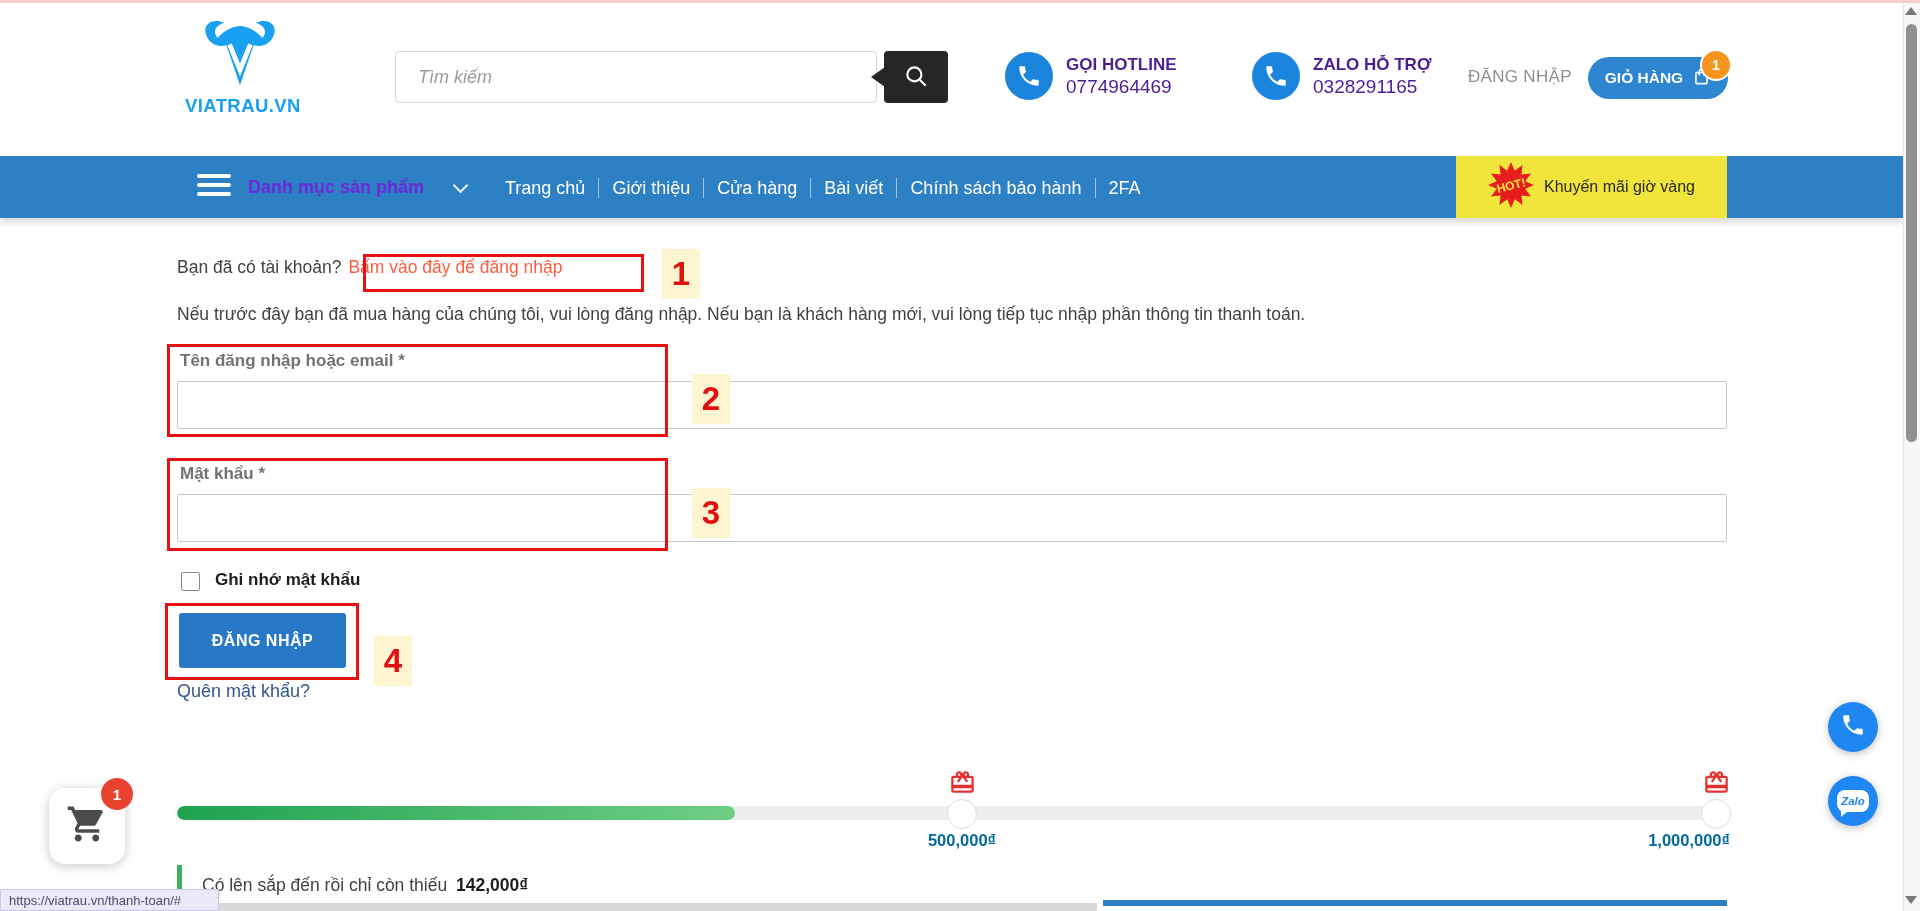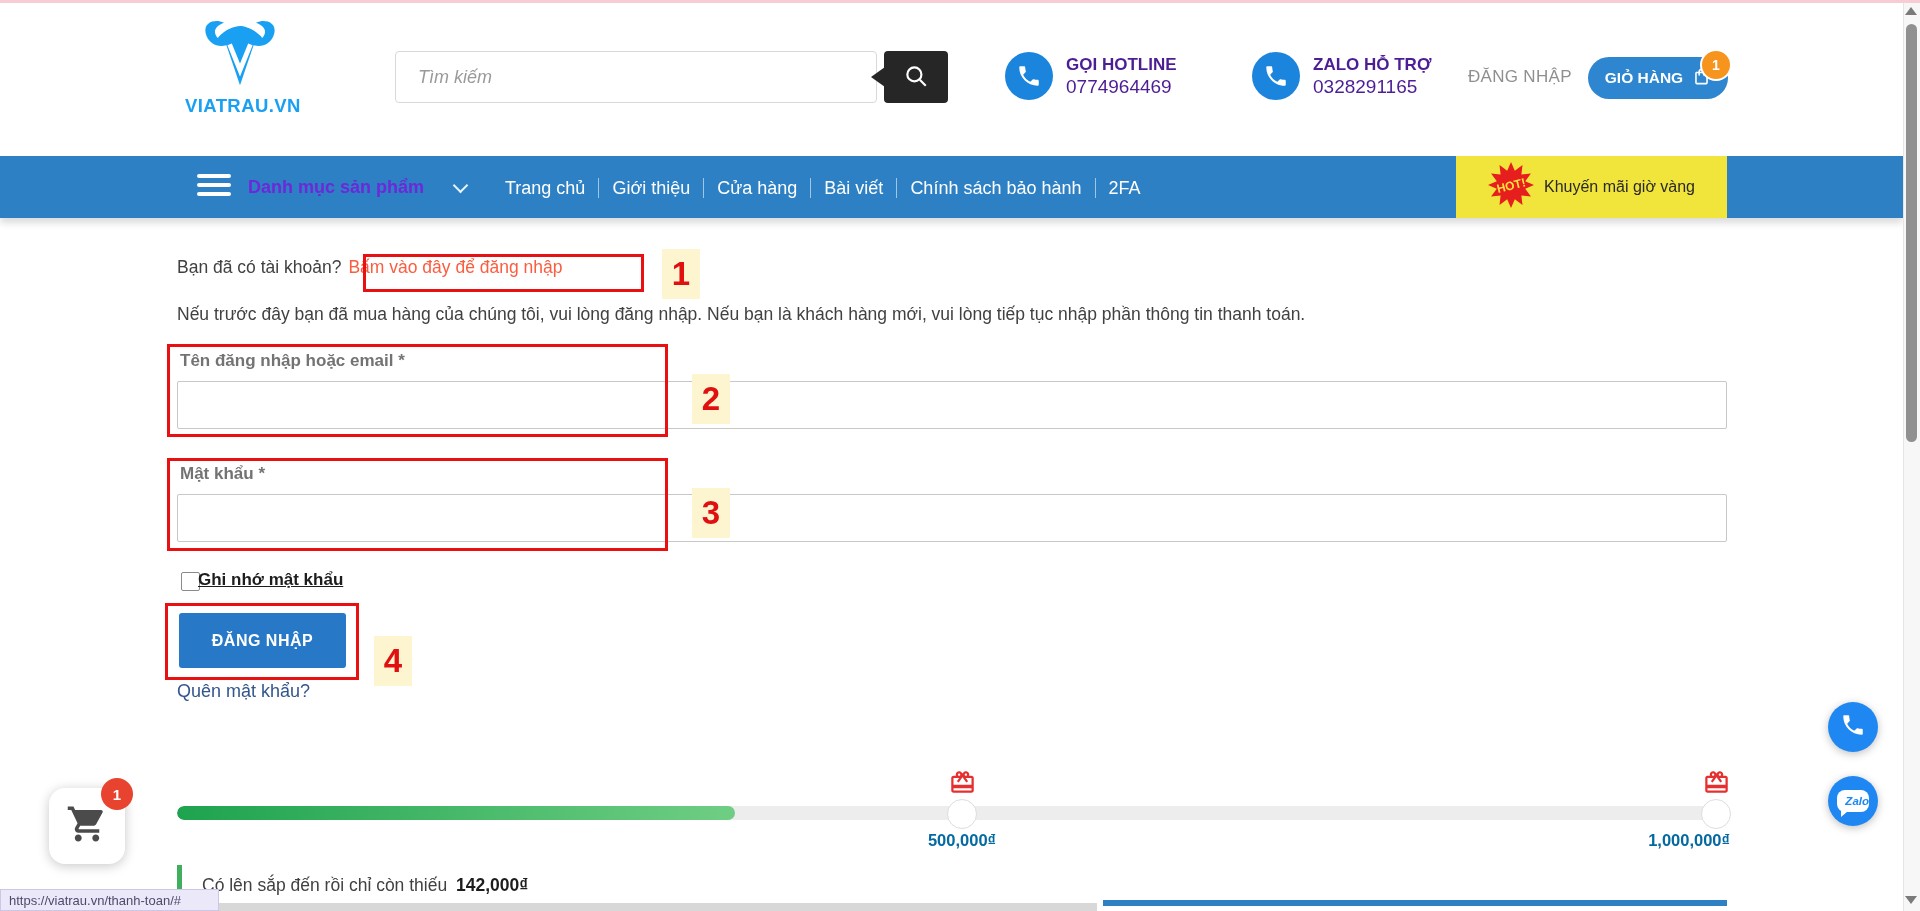--- a/index.html
+++ b/index.html
@@ -52,21 +52,21 @@
   .link-coral{color:#fa5d3f;cursor:pointer;}
   .login-note{left:177px;top:304px;width:1560px;font-size:17.5px;color:#414141;}
   .field-label{font-size:17px;font-weight:bold;color:#737373;}
   .lbl-user{left:180px;top:351px;}
   .lbl-pass{left:180px;top:464px;}
   .text-input{left:177px;width:1550px;height:48px;border:1px solid #c8c8c8;border-radius:2px;background:#fff;
     box-sizing:border-box;font-size:16px;padding:0 10px;outline:none;font-family:inherit;}
   .inp-user{top:381px;}
   .inp-pass{top:494px;}
   .remember-box{left:181px;top:572px;width:17px;height:17px;border:1px solid #8a8a8a;border-radius:2px;background:#fff;cursor:pointer;}
-  .remember-label{left:198px;top:570px;font-size:17px;font-weight:bold;color:#1d1d1d;text-decoration:underline;}
+  .remember-label{left:215px;top:570px;font-size:17px;font-weight:bold;color:#1d1d1d;}
   .login-btn{left:179px;top:613px;width:167px;height:55px;background:#2878c8;border:none;border-radius:3px;
     color:#fff;font-size:16px;font-weight:bold;letter-spacing:.5px;font-family:inherit;cursor:pointer;}
   .forgot-link{left:177px;top:681px;font-size:18px;color:#33568e;cursor:pointer;}
   .coupon-row{left:177px;top:721px;display:flex;gap:7px;font-size:17.5px;align-items:baseline;}
 
   
   .ann-box{border:3px solid #e81010;box-sizing:border-box;z-index:6;pointer-events:none;}
   .ann-1{left:363px;top:254px;width:281px;height:38px;}
   .ann-2{left:167px;top:344px;width:501px;height:93px;}
   .ann-3{left:167px;top:458px;width:501px;height:93px;}
@@ -102,21 +102,21 @@
   .float-cart{left:49px;top:788px;width:76px;height:76px;background:#fff;border-radius:16px;
     box-shadow:0 2px 12px rgba(0,0,0,.22);display:flex;align-items:center;justify-content:center;cursor:pointer;z-index:7;}
   .float-cart-badge{left:101px;top:778px;width:32px;height:32px;border-radius:50%;background:#e8432e;color:#fff;
     font-size:15px;font-weight:bold;display:flex;align-items:center;justify-content:center;z-index:8;}
   .statusbar{left:0;top:889px;width:219px;height:22px;background:#ebe8f9;border:1px solid #cdc7e6;box-sizing:border-box;
     font-size:13px;color:#4f4a6b;display:flex;align-items:center;padding-left:8px;z-index:8;white-space:nowrap;overflow:hidden;}
   .float-round{width:50px;height:50px;border-radius:50%;background:#1e87f2;box-shadow:0 2px 8px rgba(0,0,0,.25);
     display:flex;align-items:center;justify-content:center;cursor:pointer;z-index:7;}
   .float-phone{left:1828px;top:702px;}
   .float-zalo{left:1828px;top:776px;}
-  .zalo-bubble{position:relative;width:32px;height:22px;background:#fff;border-radius:8px;display:flex;align-items:center;justify-content:flex-end;}
+  .zalo-bubble{position:relative;width:32px;height:22px;background:#fff;border-radius:8px;display:flex;align-items:center;justify-content:center;}
   .zalo-bubble:after{content:"";position:absolute;left:4px;bottom:-5px;width:0;height:0;
     border-top:6px solid #fff;border-right:7px solid transparent;}
   .zalo-text{font-size:11.5px;font-weight:bold;font-style:italic;color:#1e87f2;}
 
   
   .scrollbar{left:1903px;top:0;width:17px;height:911px;background:#f7f7f7;border-left:1px solid #e5e5e5;box-sizing:border-box;z-index:5;}
   .sb-thumb{left:1906px;top:24px;width:11px;height:418px;background:#909090;border-radius:6px;z-index:6;cursor:pointer;}
   .sb-up{left:1905px;top:7px;width:0;height:0;border-left:6px solid transparent;border-right:6px solid transparent;
     border-bottom:8px solid #7a7a7a;z-index:6;cursor:pointer;}
   .sb-down{left:1905px;top:896px;width:0;height:0;border-left:6px solid transparent;border-right:6px solid transparent;

